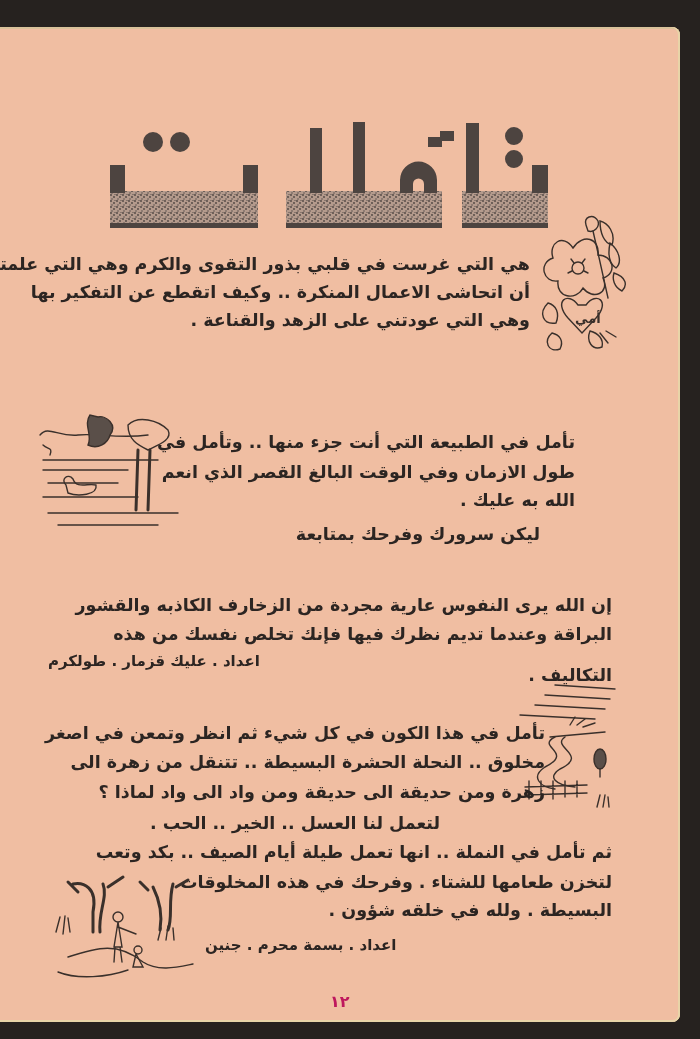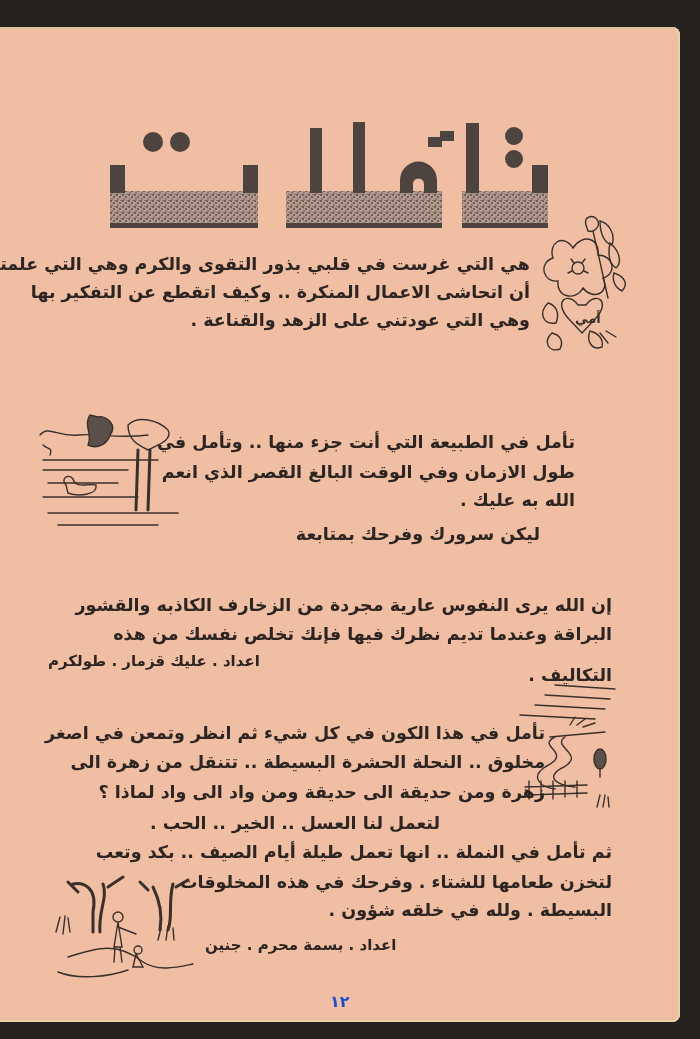--- a/index.html
+++ b/index.html
@@ -23,21 +23,21 @@
     }
     .ar {
       position: absolute; direction: rtl; text-align: right;
       color: #2c2522; font-family: "DejaVu Sans", sans-serif;
       font-size: 17.5px; line-height: 26px; white-space: nowrap;
       font-weight: bold; letter-spacing: -0.2px;
     }
     .credit { font-size: 15px; }
     .pagenum {
       position: absolute; left: 330px; top: 965px; font-size: 16px;
-      color: #1d4ed8; font-family: "DejaVu Sans", sans-serif; font-weight: bold;
+      color: #be185d; font-family: "DejaVu Sans", sans-serif; font-weight: bold;
     }
     svg.ill { position: absolute; }
     svg.ill * { fill: none; stroke: #3a302b; stroke-width: 1.4; stroke-linecap: round; }
   </style>
 </head>
 <body>
 
 <div class="page">
 
   <div class="title">

